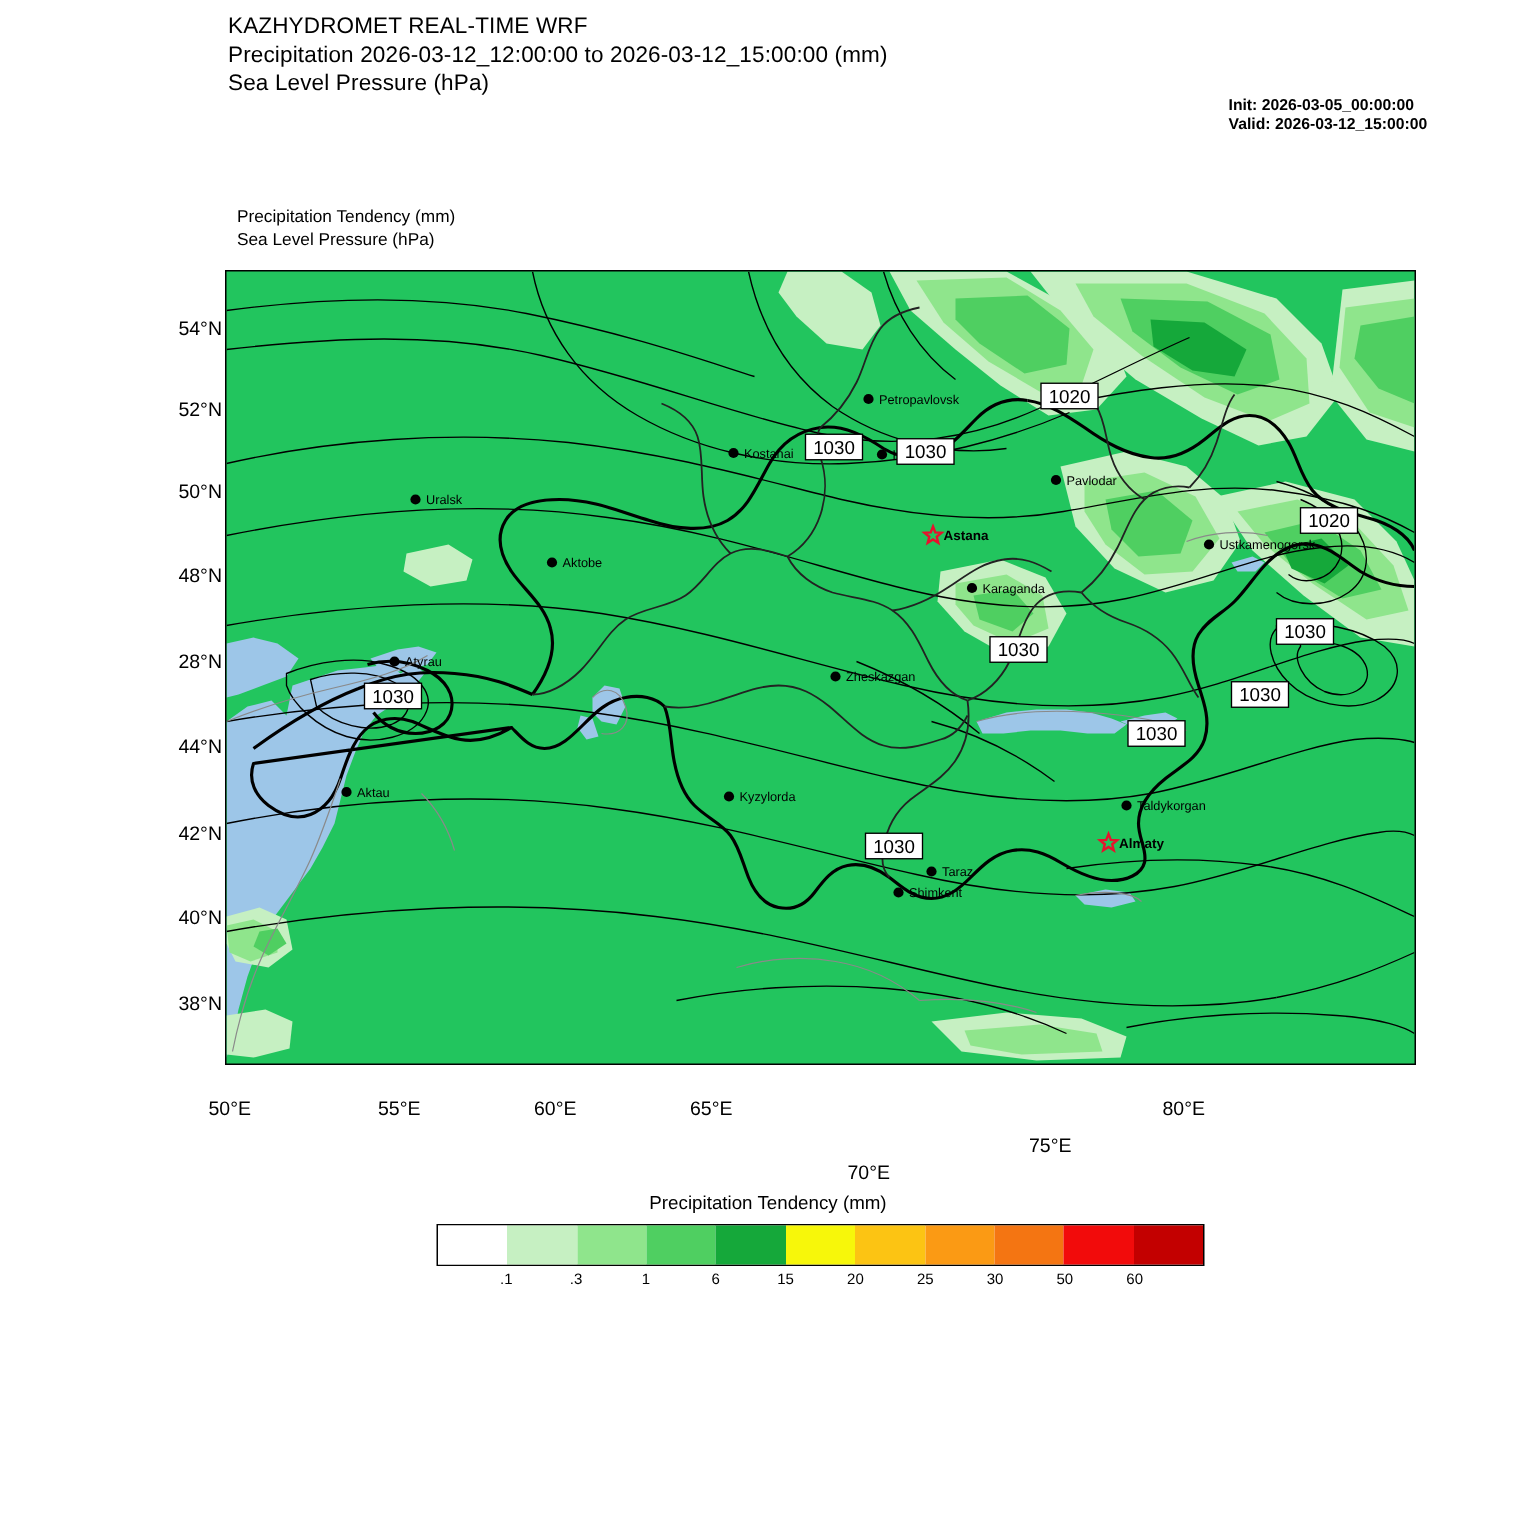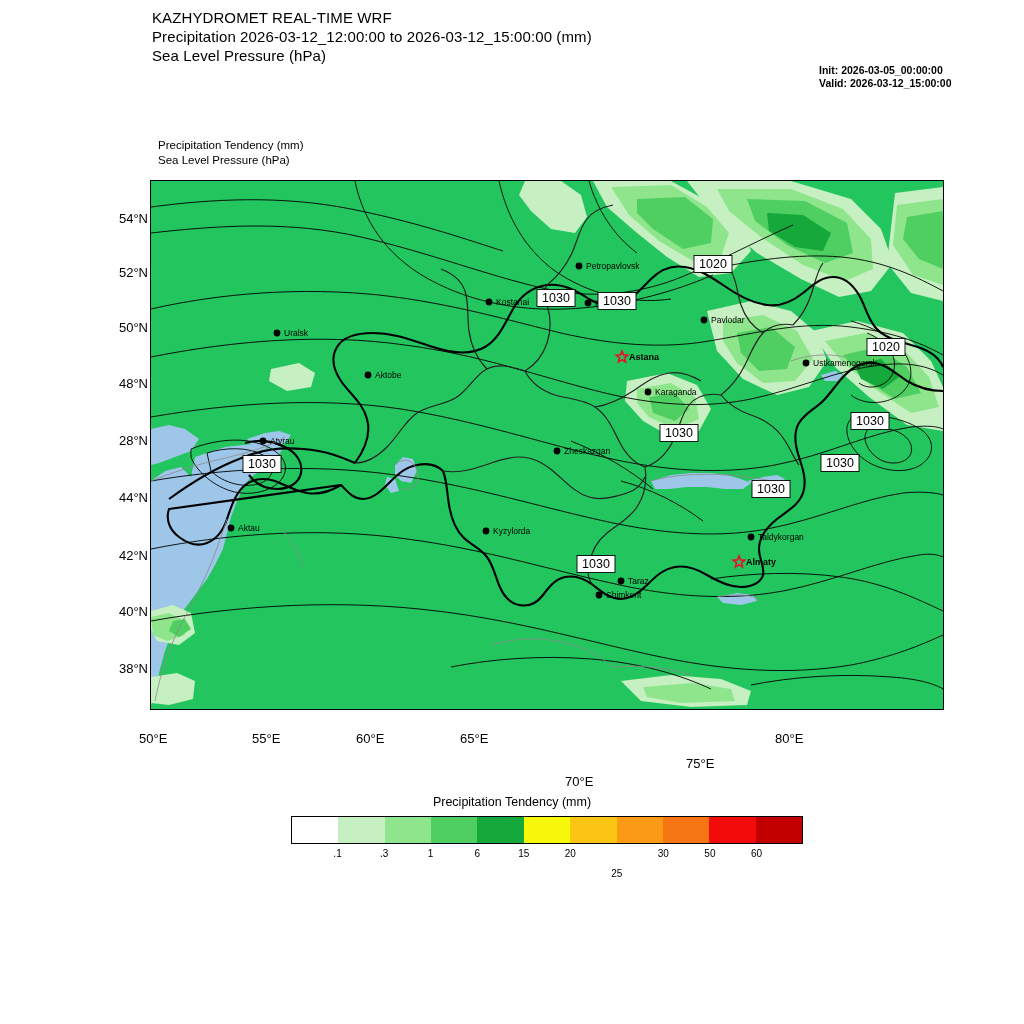--- a/index.html
+++ b/index.html
@@ -325,17 +325,17 @@
     <div style="background: rgb(242, 11, 11);"></div>
     <div style="background: rgb(195, 0, 0);"></div>
   </div>
 <div id="cbticks">
     <span style="left: 46.5455px;">.1</span>
     <span style="left: 93.0909px;">.3</span>
     <span style="left: 139.636px;">1</span>
     <span style="left: 186.182px;">6</span>
     <span style="left: 232.727px; text-align: center;">15</span>
     <span style="left: 279.273px;">20</span>
-    <span style="left: 325.818px; margin-top: 20px;">25</span>
+    <span style="left: 325.818px;">25</span>
     <span style="left: 372.364px;">30</span>
     <span style="left: 418.909px;">50</span>
     <span style="left: 465.455px;">60</span>
   </div>
 
 </body></html>

